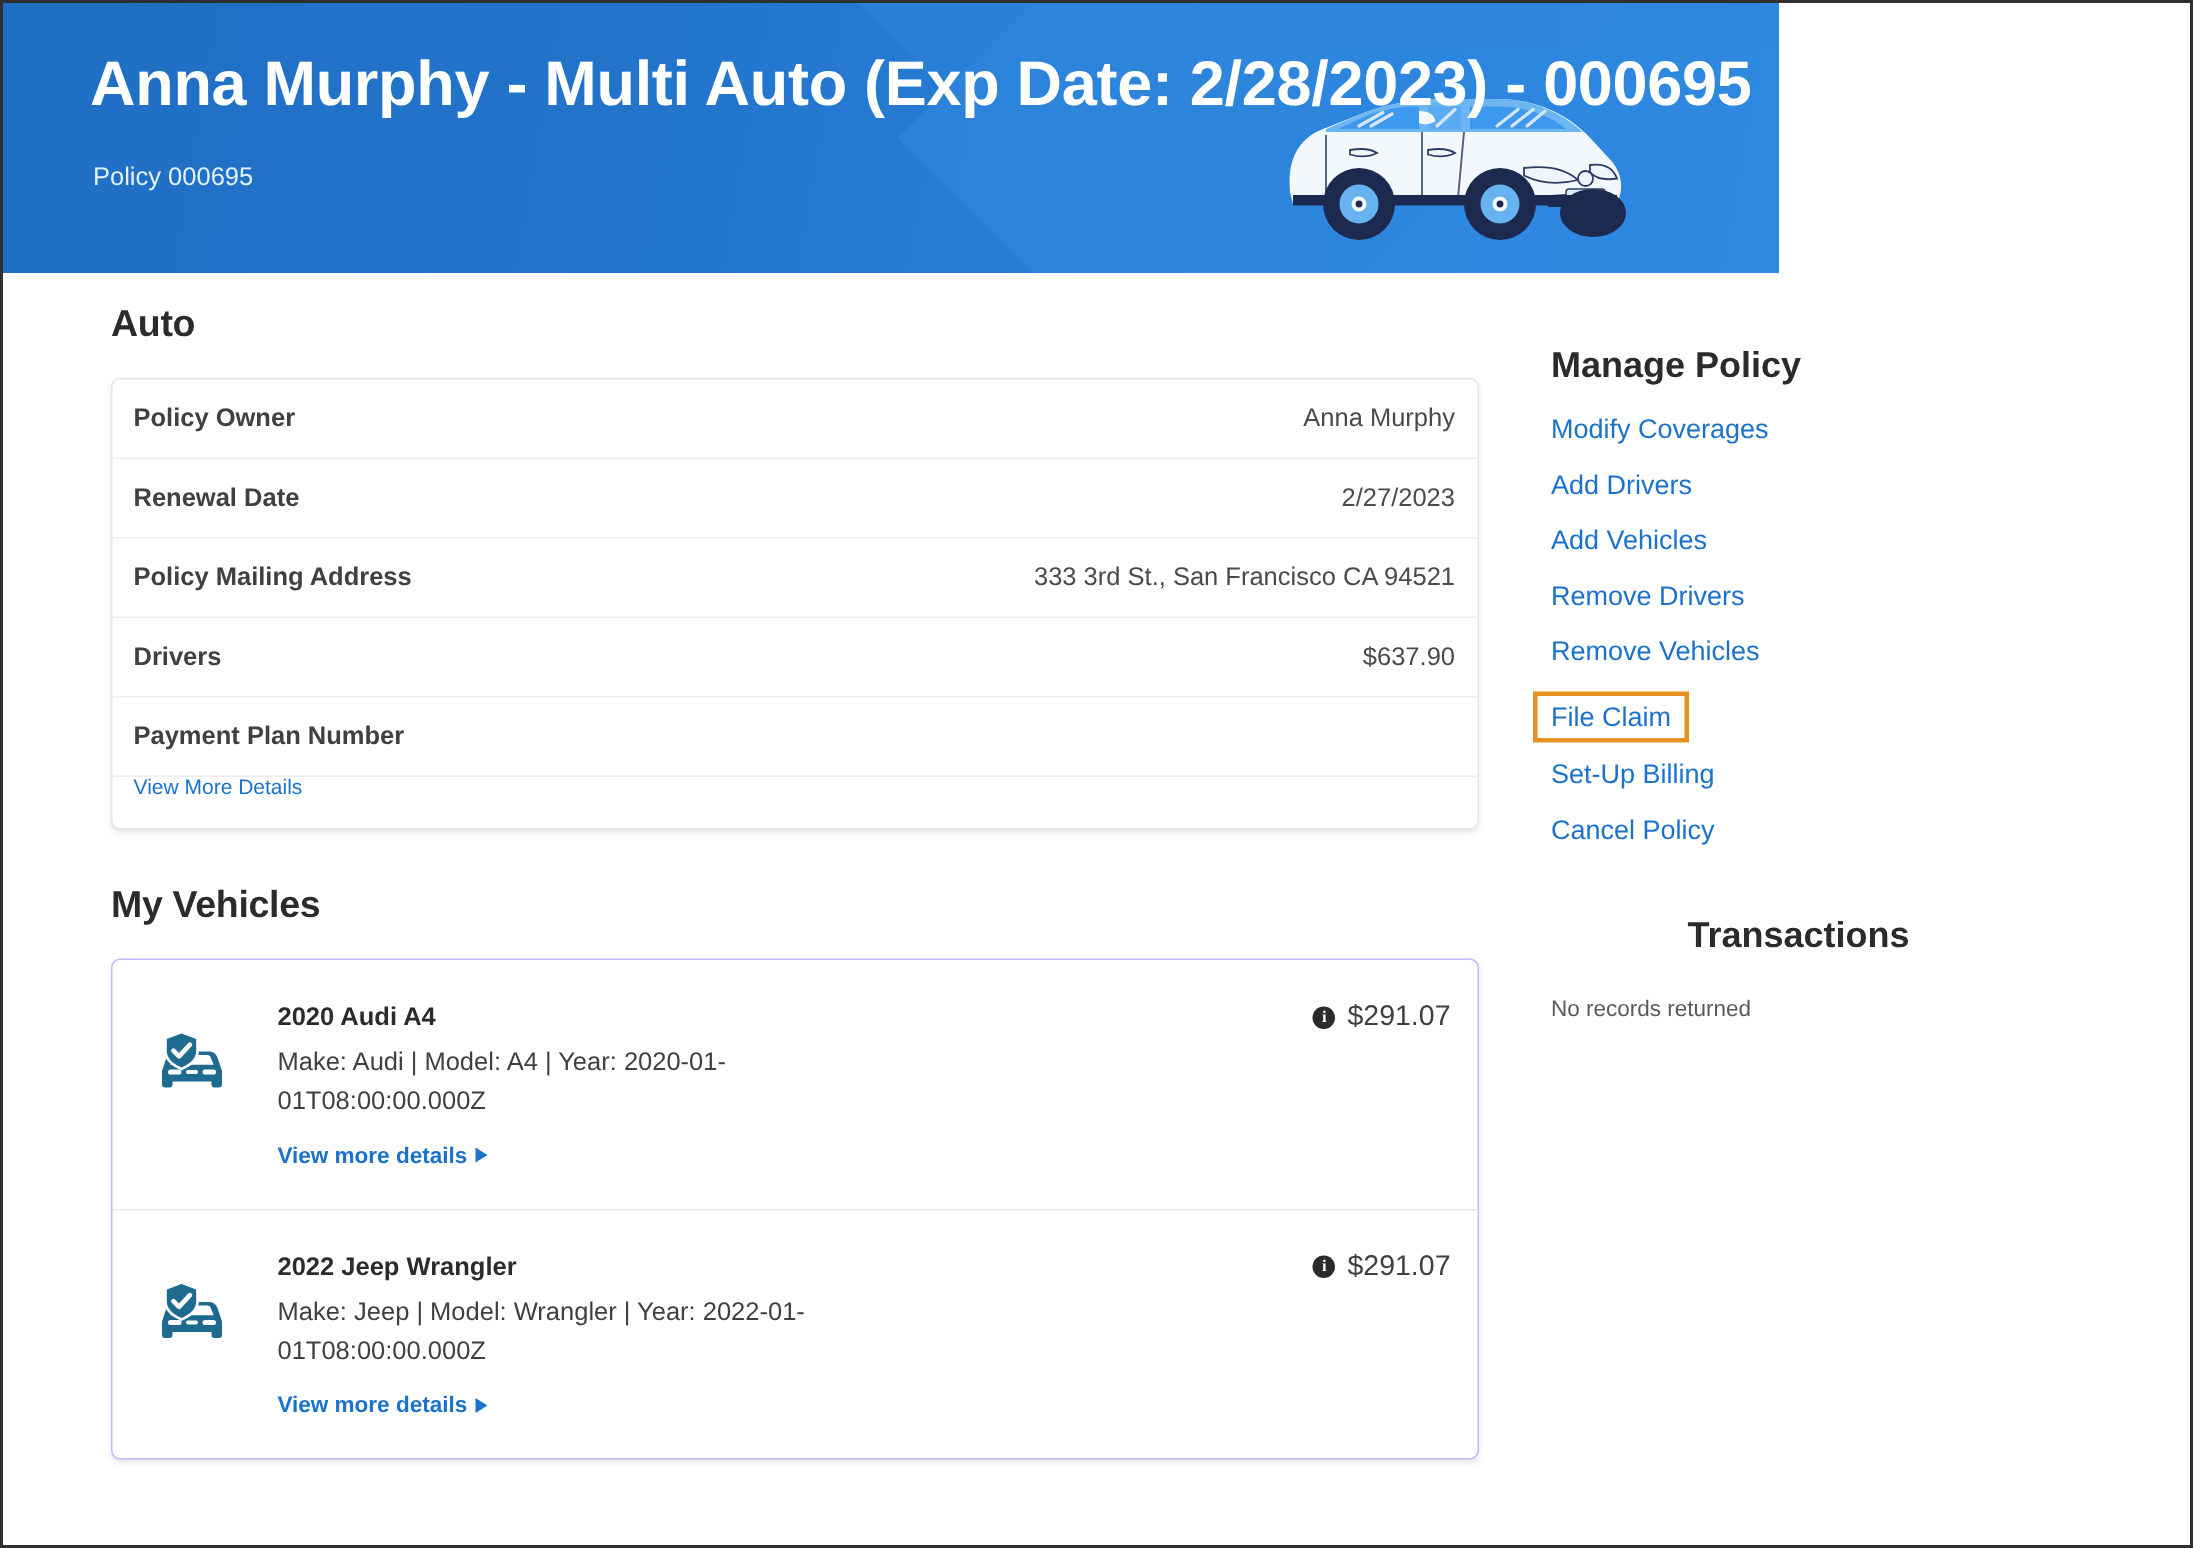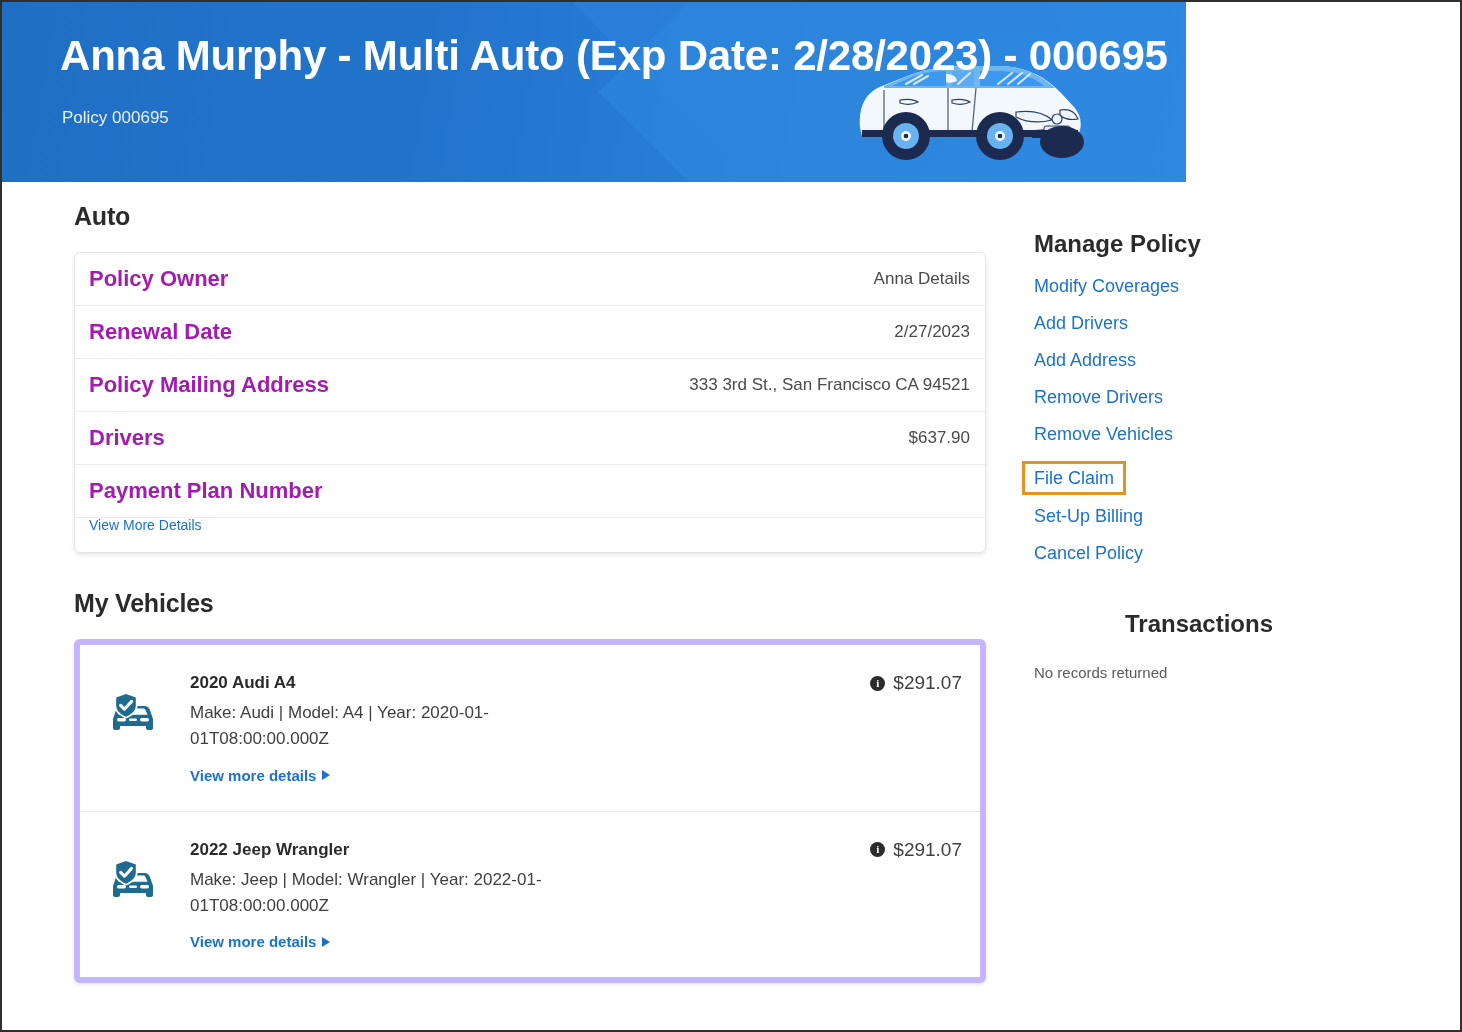--- a/index.html
+++ b/index.html
@@ -115,42 +115,42 @@
   .detail-row {
     display: flex;
     align-items: center;
     justify-content: space-between;
     height: 53px;
     padding: 0 15px 0 14px;
     border-bottom: 1px solid #ededed;
   }
   .detail-row:last-of-type { border-bottom: none; }
   .detail-label {
-    font-size: 22px;
-    font-weight: bold;
-    color: #a21caf;
+    font-size: 17px;
+    font-weight: bold;
+    color: #404040;
   }
   .detail-value {
     font-size: 17px;
     color: #4a4a4a;
     font-weight: normal;
   }
   .card-link-wrap { padding: 0 14px 18px 14px; margin-top: -2px; }
   .card-link {
     font-size: 14px;
     color: #1b72cb;
     text-decoration: none;
     cursor: pointer;
   }
 
   
   .vehicles-title { margin-top: 36px; }
   .vehicle-card {
     background: #ffffff;
-    border: 6px solid #c4b5fd;
+    border: 1px solid #c4b5fd;
     border-radius: 6px;
     box-shadow: 0 2px 4px rgba(0,0,0,.10);
     margin-top: 21px;
   }
   .vehicle-row {
     display: flex;
     align-items: flex-start;
     padding: 28px 16px 26px 22px;
     border-bottom: 1px solid #e8e8e8;
     position: relative;
@@ -312,21 +312,21 @@
   <div class="content">
 
     <div class="left-col">
 
       <div class="section-title">Auto</div>
 
       <div class="card">
 
         <div class="detail-row">
           <span class="detail-label">Policy Owner</span>
-          <span class="detail-value">Anna Details</span>
+          <span class="detail-value">Anna Murphy</span>
         </div>
 
         <div class="detail-row">
           <span class="detail-label">Renewal Date</span>
           <span class="detail-value">2/27/2023</span>
         </div>
 
         <div class="detail-row">
           <span class="detail-label">Policy Mailing Address</span>
           <span class="detail-value">333 3rd St., San Francisco CA 94521</span>
@@ -409,21 +409,21 @@
       </div>
     </div>
 
     <div class="right-col">
 
       <div class="manage-title">Manage Policy</div>
 
       <div class="manage-list">
         <a class="manage-link">Modify Coverages</a>
         <a class="manage-link">Add Drivers</a>
-        <a class="manage-link">Add Address</a>
+        <a class="manage-link">Add Vehicles</a>
         <a class="manage-link">Remove Drivers</a>
         <a class="manage-link">Remove Vehicles</a>
         <a class="manage-link highlighted">File Claim</a>
         <a class="manage-link">Set-Up Billing</a>
         <a class="manage-link">Cancel Policy</a>
       </div>
 
       <div class="transactions">
         <div class="transactions-title">Transactions</div>
         <div class="transactions-empty">No records returned</div>

